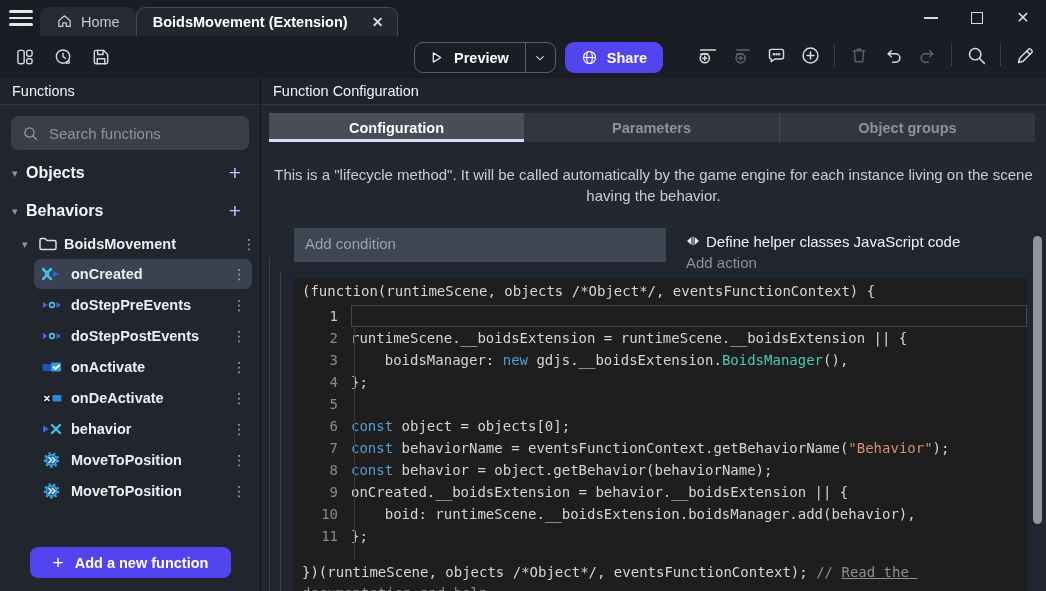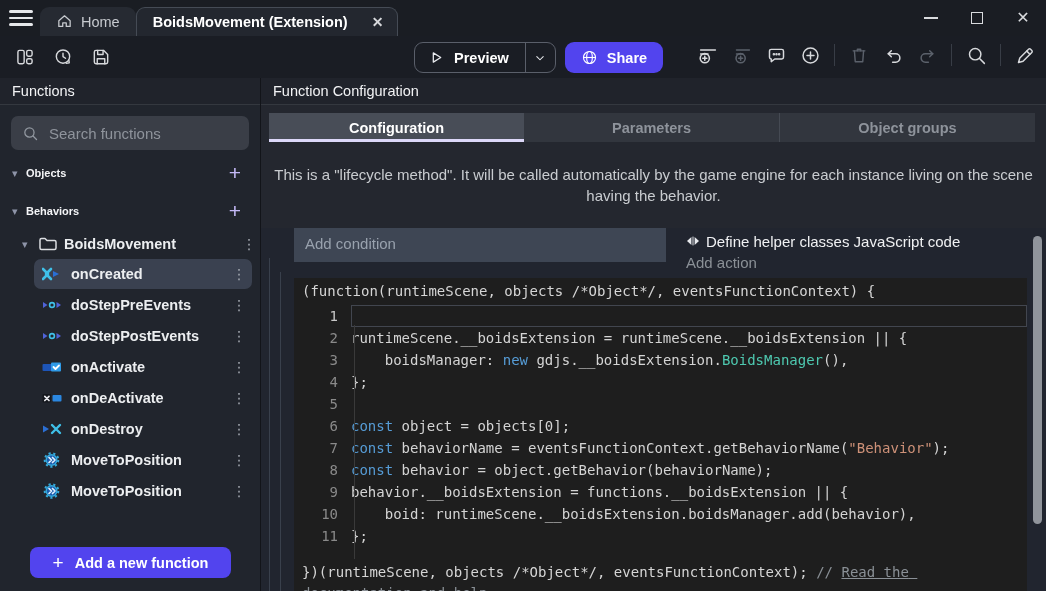--- a/index.html
+++ b/index.html
@@ -44,21 +44,21 @@
   .main { position:relative; flex:1; background:#24272f; }
   .panel-header { height:27px; display:flex; align-items:center; padding:0 12px; background:#20232b; border-bottom:1px solid #34383f; font-size:14.5px; color:#f2f3f5; }
 
   
   .searchbox { margin:11px 11px 4px 11px; height:34px; background:#3a3e47; border-radius:7px; display:flex; align-items:center; gap:10px; padding:0 11px; cursor:text; }
   .searchbox svg { stroke:#9298a0; fill:none; stroke-width:1.8; stroke-linecap:round; }
   .searchbox input { background:transparent; border:none; outline:none; color:#84cc16; font-size:15px; width:170px; font-family:"Liberation Sans",sans-serif; }
   .searchbox input::placeholder { color:#8f949c; }
   .section-row { display:flex; align-items:center; height:30px; padding:0 12px; margin-top:8px; }
   .caret { color:#8e94a8; font-size:11px; width:14px; cursor:pointer; }
-  .section-title { font-size:11px; font-weight:bold; color:#f4f5f7; flex:1; }
+  .section-title { font-size:16px; font-weight:bold; color:#f4f5f7; flex:1; }
   .section-add { color:#c4b9f6; font-size:21px; font-weight:400; padding:0 7px; cursor:pointer; }
   .hint { margin:4px 12px 0 24px; font-size:14px; color:#aeb2b8; }
   .tree { margin-top:4px; }
   .tree-group { display:flex; align-items:center; height:28px; padding-left:22px; cursor:pointer; }
   .tree-group .caret { width:16px; }
   .tree-group .g-label { flex:1; font-size:14.5px; font-weight:bold; color:#eceef0; margin-left:6px; }
   .tree-item { display:flex; align-items:center; height:30px; margin:1px 8px 1px 34px; border-radius:7px; padding:0 2px 0 8px; cursor:pointer; }
   .tree-item.selected { background:#3a4150; }
   .tree-item .t-label { flex:1; font-size:14.5px; font-weight:bold; color:#eceef0; margin-left:9px; }
   .kebab { color:#a6abb3; font-size:14px; width:22px; text-align:center; cursor:pointer; }
@@ -332,21 +332,21 @@
               <rect x="10.5" y="5" width="9" height="6.5" rx="1" fill="#2b87e0"></rect>
             </svg>
           <span class="t-label">onDeActivate</span>
           <span class="kebab">⋮</span>
         </div>
         <div class="tree-item">
           <svg class="ticon" viewBox="0 0 20 16">
               <path d="M1 4.5 L7 8 L1 11.5 Z" fill="#2b6fd4"></path>
               <path d="M10 4 L18 12 M18 4 L10 12" stroke="#3fc0e8" stroke-width="2.4" stroke-linecap="round"></path>
             </svg>
-          <span class="t-label">onDestroy</span>
+          <span class="t-label">behavior</span>
           <span class="kebab">⋮</span>
         </div>
         <div class="tree-item">
           <svg class="ticon" viewBox="0 0 20 16">
               <circle cx="9.5" cy="8" r="6" fill="#35aadc"></circle>
               <circle cx="9.5" cy="8" r="6.8" fill="none" stroke="#35aadc" stroke-width="2" stroke-dasharray="2.2 2.6"></circle>
               <circle cx="9.5" cy="8" r="4.6" fill="#1c5cae"></circle>
               <path d="M7 5.5 L9.5 8 L7 10.5 M10.5 5.5 L13 8 L10.5 10.5" stroke="#dff0fe" stroke-width="1.7" fill="none" stroke-linecap="round" stroke-linejoin="round"></path>
             </svg>
           <span class="t-label">MoveToPosition</span>
@@ -431,21 +431,21 @@
                 <div class="cl">
                   <span class="ln">7</span>
                   <span class="lc"><span class="tok-kw">const</span><span> behaviorName = eventsFunctionContext.getBehaviorName(</span><span class="tok-str">"Behavior"</span><span>);</span></span>
                 </div>
                 <div class="cl">
                   <span class="ln">8</span>
                   <span class="lc"><span class="tok-kw">const</span><span> behavior = object.getBehavior(behaviorName);</span></span>
                 </div>
                 <div class="cl">
                   <span class="ln">9</span>
-                  <span class="lc"><span>behavior.__boidsExtension = functions.__boidsExtension || {</span></span>
+                  <span class="lc"><span>onCreated.__boidsExtension = behavior.__boidsExtension || {</span></span>
                 </div>
                 <div class="cl">
                   <span class="ln">10</span>
                   <span class="lc"><span>    boid: runtimeScene.__boidsExtension.boidsManager.add(behavior),</span></span>
                 </div>
                 <div class="cl">
                   <span class="ln">11</span>
                   <span class="lc"><span>};</span></span>
                 </div>
               </div>

